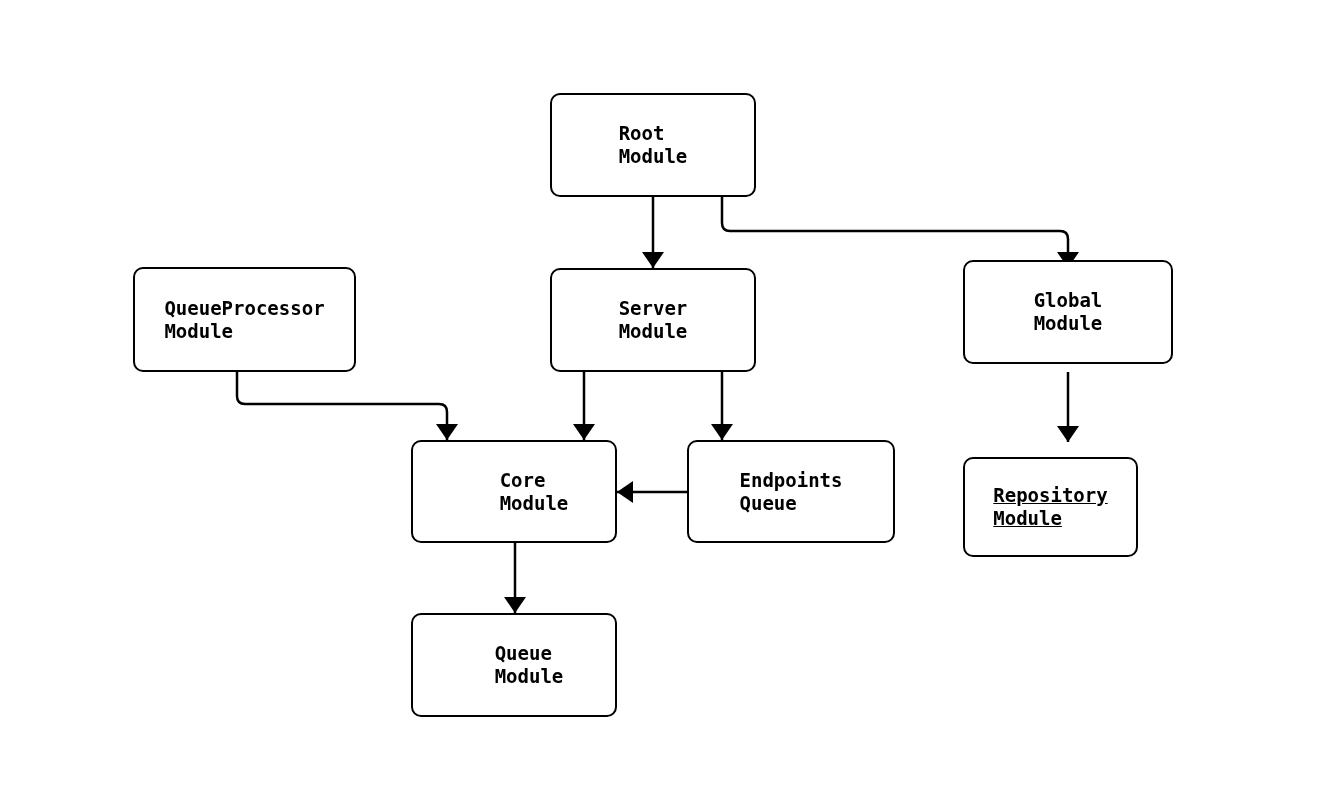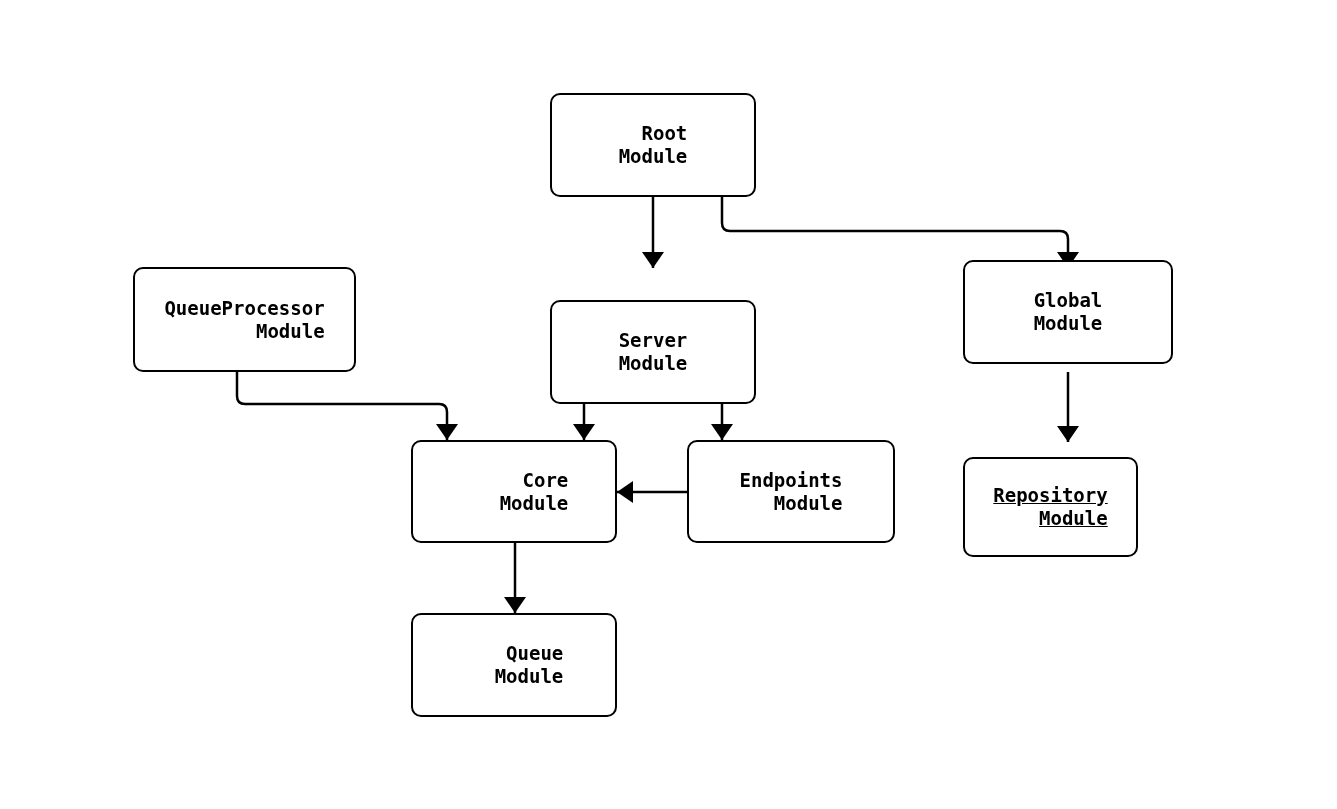--- a/index.html
+++ b/index.html
@@ -23,21 +23,21 @@
   }
   .node {
     position: absolute;
     box-sizing: border-box;
     background: #ffffff;
     border: 2.5px solid #000000;
     border-radius: 10px;
     display: flex;
     align-items: center;
     justify-content: center;
-    text-align: right;
+    text-align: left;
     font-family: "DejaVu Sans Mono", "Liberation Mono", monospace;
     font-weight: bold;
     font-size: 19px;
     line-height: 23px;
     color: #000000;
     white-space: pre-line;
   }
   .edge-path {
     fill: none;
     stroke: #000000;
@@ -68,25 +68,25 @@
       <path class="edge-path" d="M 1068 372 L 1068 442"></path>
       <polygon class="edge-arrow" points="1068,442 1057,426 1079,426"></polygon>
       <path class="edge-path" d="M 515 543 L 515 613"></path>
       <polygon class="edge-arrow" points="515,613 504,597 526,597"></polygon>
     </svg>
 
 <div class="node" style="left: 550px; top: 93px; width: 206px; height: 104px;">Root
 Module</div>
     <div class="node" style="left: 133px; top: 267px; width: 223px; height: 105px;">QueueProcessor
 Module</div>
-    <div class="node" style="left: 550px; top: 268px; width: 206px; height: 104px; margin-top: 32px;">Server
+    <div class="node" style="left: 550px; top: 268px; width: 206px; height: 104px;">Server
 Module</div>
     <div class="node" style="left: 963px; top: 260px; width: 210px; height: 104px;">Global
 Module</div>
     <div class="node" style="left: 411px; top: 440px; width: 206px; height: 103px; padding-left: 40px;">Core
 Module</div>
     <div class="node" style="left: 687px; top: 440px; width: 208px; height: 103px;">Endpoints
-Module</div>
+Queue</div>
     <div class="node" style="left: 963px; top: 457px; width: 175px; height: 100px; text-decoration: underline;">Repository
 Module</div>
     <div class="node" style="left: 411px; top: 613px; width: 206px; height: 104px; padding-left: 30px;">Queue
 Module</div>
   </div>
 
 </body></html>

